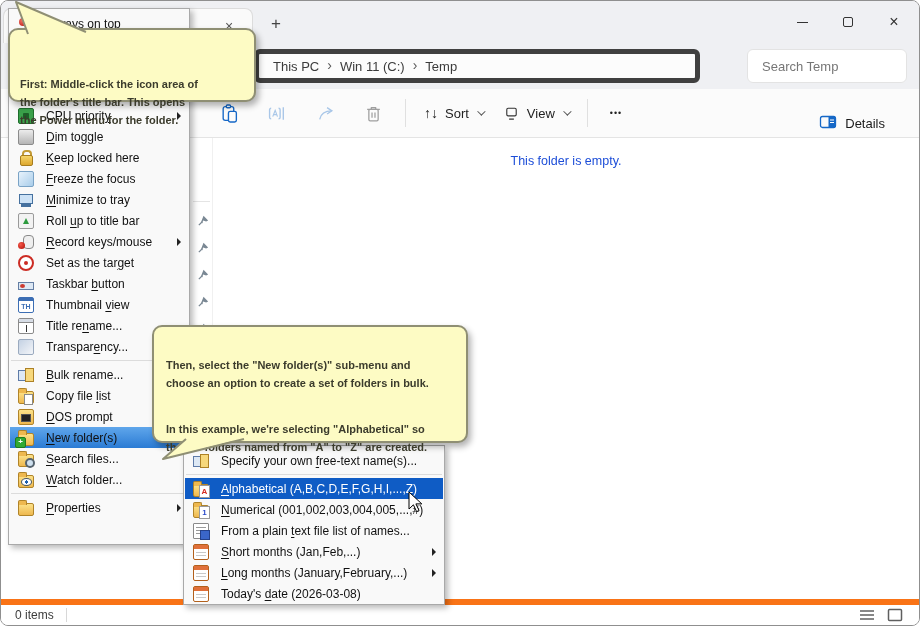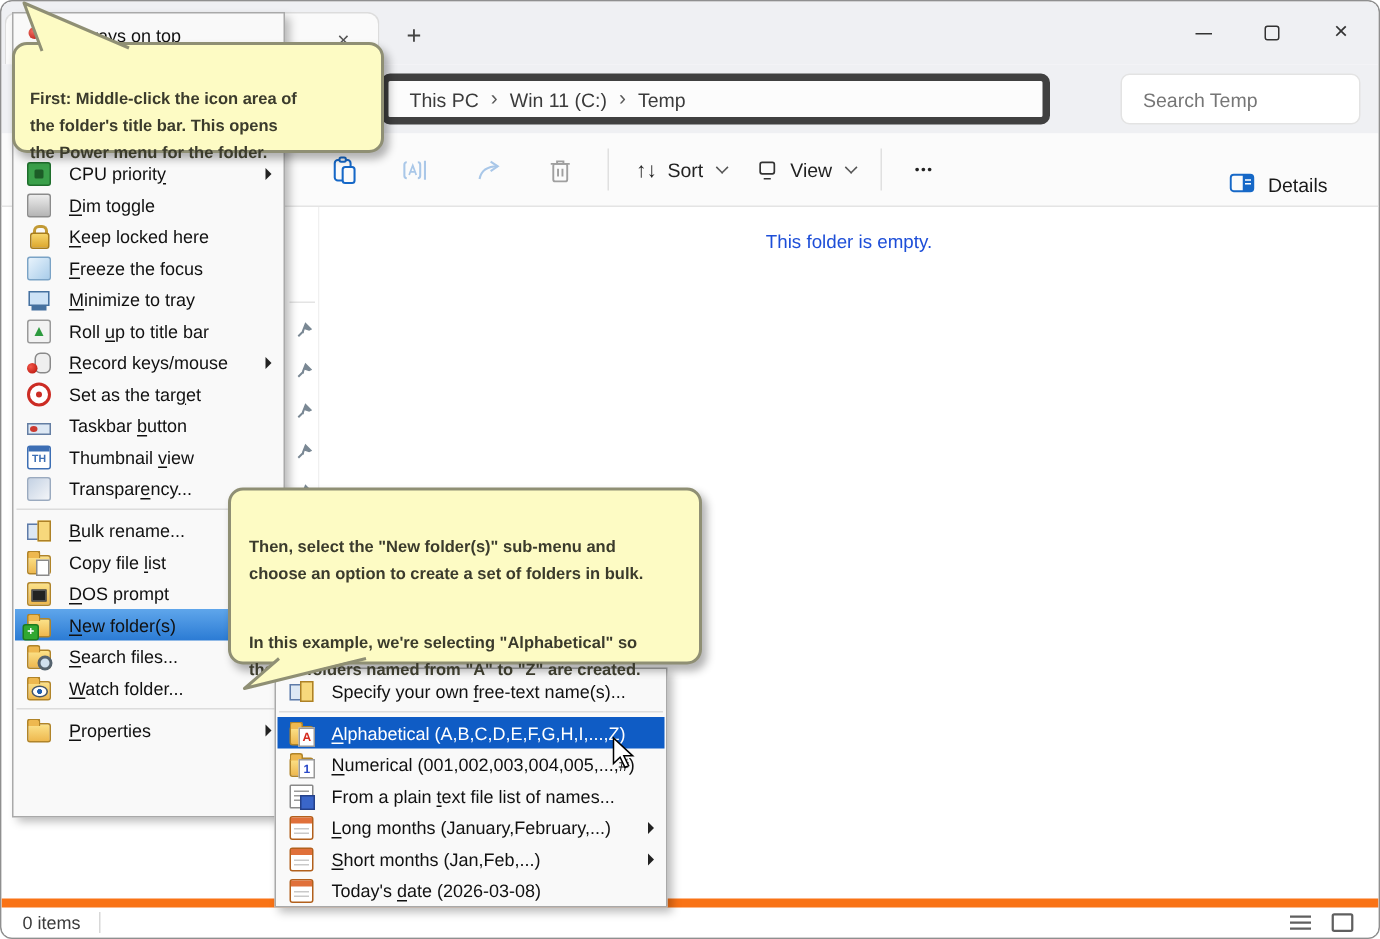--- a/index.html
+++ b/index.html
@@ -107,21 +107,21 @@
   .ic-dos{background:linear-gradient(#fce289,#eeb84f);border:1px solid #b08429;border-radius:2px;}
   .ic-dos::after{content:"";position:absolute;left:2px;top:4px;right:2px;bottom:2px;background:#222;border:1px solid #555;}
   .ic-text-file{background:#fff;border:1px solid #8a8a8a;border-radius:1px;}
   .ic-text-file::before{content:"";position:absolute;left:2px;top:3px;right:2px;height:1px;background:#9a9a9a;box-shadow:0 3px 0 #9a9a9a,0 6px 0 #9a9a9a;}
   .ic-text-file::after{content:"";position:absolute;right:-2px;bottom:-2px;width:8px;height:8px;background:#3a66c9;border:1px solid #24418a;}
   .ic-calendar{background:#fff;border:1px solid #b2601c;border-radius:2px;}
   .ic-calendar::before{content:"";position:absolute;left:0;right:0;top:0;height:4px;background:#e0703a;}
   .ic-calendar::after{content:"";position:absolute;left:2px;top:7px;width:10px;height:1px;background:#c9c9c9;box-shadow:0 3px 0 #c9c9c9;}
 
   
-  .callout{position:absolute;background:#fdfbc4;border:2px solid #8f8f74;border-radius:10px;box-shadow:3px 4px 6px rgba(0,0,0,.3);padding:9px 10px;z-index:30;font-weight:bold;font-size:11px;line-height:18px;color:#3b3b2c;white-space:pre-line;}
+  .callout{position:absolute;background:#fdfbc4;border:2px solid #8f8f74;border-radius:10px;box-shadow:3px 4px 6px rgba(0,0,0,.3);padding:27px 10px;z-index:30;font-weight:bold;font-size:11px;line-height:18px;color:#3b3b2c;white-space:pre-line;}
   #callout-first{left:8px;top:28px;width:248px;height:74px;}
   #callout-second{left:152px;top:325px;width:316px;height:118px;padding:11px 12px;}
   #callout-second p{margin:0 0 10px 0;}
   #callout-second p:last-child{margin:0;}
 
   .overlay{position:absolute;left:0;top:0;z-index:40;pointer-events:none;}
 </style>
 </head>
 <body>
 
@@ -315,20 +315,24 @@
         </div>
         <div class="mrow">
           <span class="ic ic-taskbar"></span>
           <span class="mlabel">Taskbar <u>b</u>utton</span>
         </div>
         <div class="mrow">
           <span class="ic ic-thumbnail"></span>
           <span class="mlabel">Thumbnail <u>v</u>iew</span>
         </div>
         <div class="mrow">
+          <span class="ic ic-title-rename"></span>
+          <span class="mlabel">Title re<u>n</u>ame...</span>
+        </div>
+        <div class="mrow">
           <span class="ic ic-transparency"></span>
           <span class="mlabel">Transpar<u>e</u>ncy...</span>
         </div>
         <div class="msep"></div>
         <div class="mrow">
           <span class="ic ic-bulk-rename"></span>
           <span class="mlabel"><u>B</u>ulk rename...</span>
         </div>
         <div class="mrow">
           <span class="ic ic-copy-list"></span>
@@ -374,26 +378,26 @@
         <div class="mrow">
           <span class="ic ic-num-folder"></span>
           <span class="mlabel"><u>N</u>umerical (001,002,003,004,005,...,#)</span>
         </div>
         <div class="mrow">
           <span class="ic ic-text-file"></span>
           <span class="mlabel">From a plain <u>t</u>ext file list of names...</span>
         </div>
         <div class="mrow">
           <span class="ic ic-calendar"></span>
+          <span class="mlabel"><u>S</u>hort months (Jan,Feb,...)</span>
+          <span class="marrow"></span>
+        </div>
+        <div class="mrow">
+          <span class="ic ic-calendar"></span>
           <span class="mlabel"><u>L</u>ong months (January,February,...)</span>
-          <span class="marrow"></span>
-        </div>
-        <div class="mrow">
-          <span class="ic ic-calendar"></span>
-          <span class="mlabel"><u>S</u>hort months (Jan,Feb,...)</span>
           <span class="marrow"></span>
         </div>
         <div class="mrow">
           <span class="ic ic-calendar"></span>
           <span class="mlabel">Today's <u>d</u>ate (2026-03-08)</span>
         </div>
       </div>
   </div>
 
   <div id="callout-first" class="callout">

